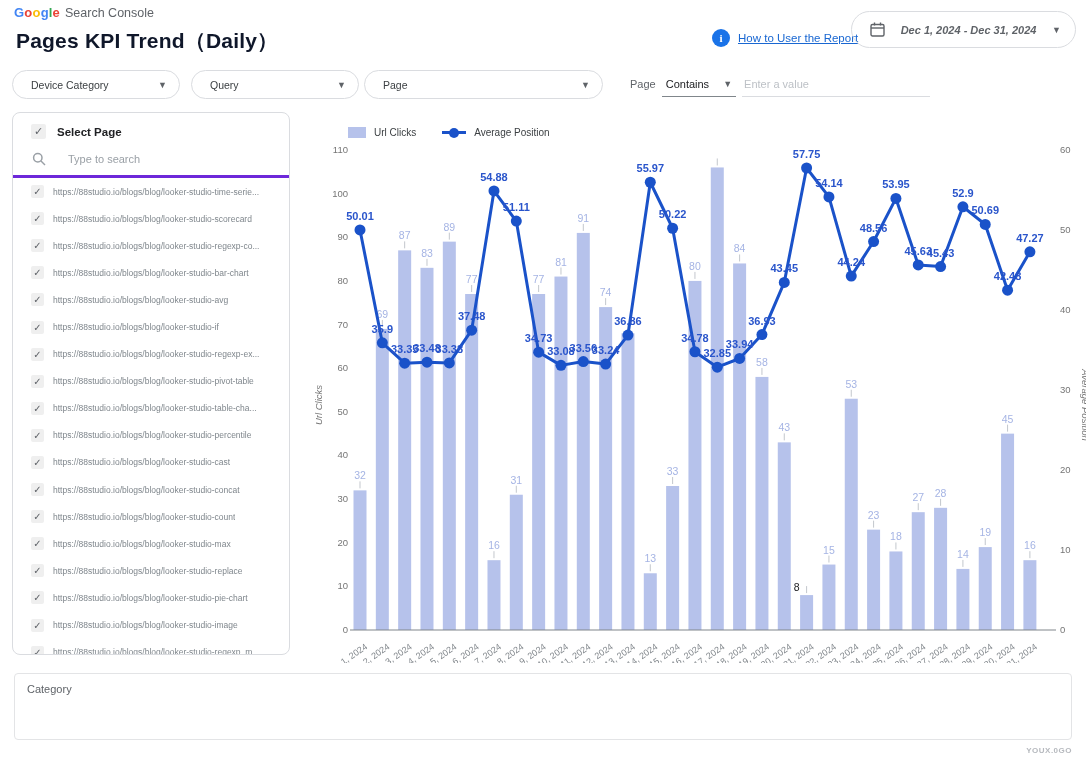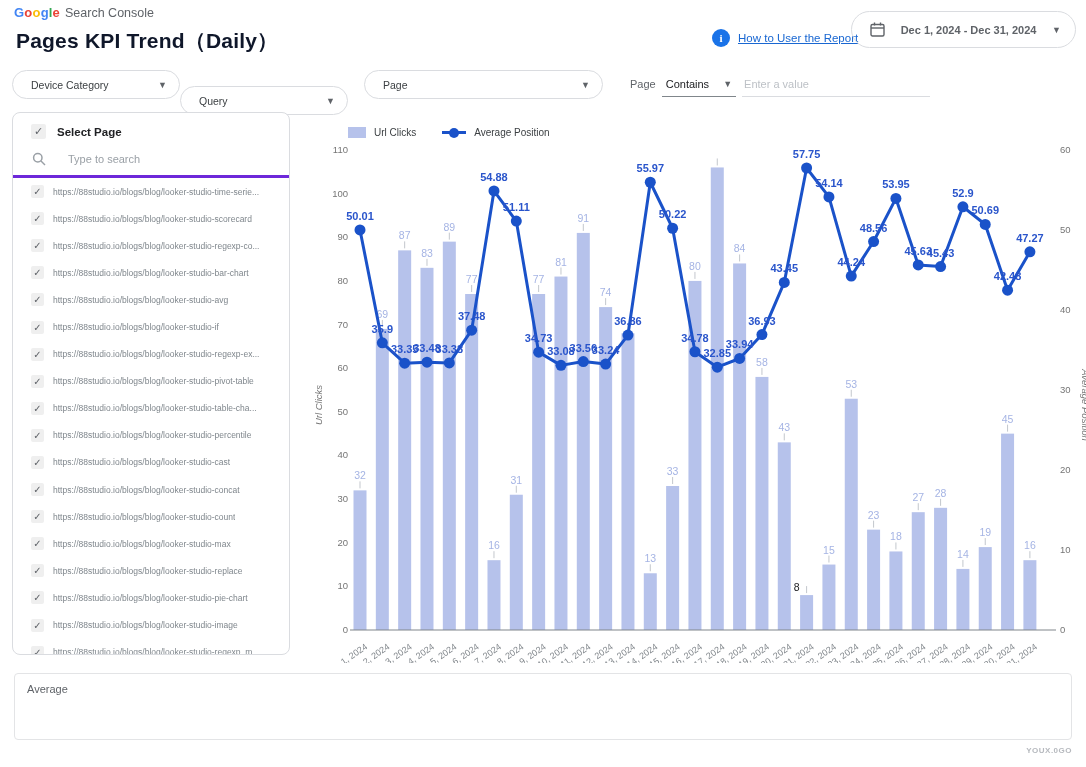--- a/index.html
+++ b/index.html
@@ -11,21 +11,21 @@
   .logo-row { left:14px; top:5px; font-size:13px; display:flex; align-items:baseline; gap:5px; }
   .logo-google { font-weight:bold; letter-spacing:.2px; }
   .logo-product { color:#5f6368; font-size:12.5px; }
   .page-title { left:16px; top:27px; font-size:21px; font-weight:bold; color:#0f172a; letter-spacing:.2px; }
   .help-wrap { left:712px; top:29px; display:flex; align-items:center; gap:8px; }
   .info-icon { width:18px; height:18px; border-radius:50%; background:#1a73e8; color:#fff;
                font-size:11px; font-weight:bold; display:flex; align-items:center; justify-content:center;
                font-family:"Liberation Serif",serif; }
   .help-link { color:#1967d2; font-size:11.5px; font-weight:normal; text-decoration:underline; cursor:pointer; }
   .date-chip { left:851px; top:11px; width:225px; height:37px; border:1.5px solid #dadce0; border-radius:20px;
-               display:flex; align-items:center; padding:0 14px 0 18px; gap:10px; cursor:pointer; }
+               display:flex; align-items:center; padding:0 14px 0 18px; gap:10px; cursor:pointer;font-style:italic; }
   .date-chip .txt { font-size:11px; font-weight:bold; color:#5f6368; flex:1; text-align:center; }
   .caret { color:#5f6368; font-size:9px; }
 
   
   .chip { height:29px; border:1px solid #dadce0; border-radius:16px; display:flex; align-items:center;
           padding:0 12px 0 18px; cursor:pointer; background:#fff; }
   .chip .lbl { font-size:10.5px; color:#3c4043; flex:1; }
   .cond-row { left:630px; top:76px; display:flex; align-items:flex-start; gap:6px; }
   .cond-field { font-size:11px; color:#5f6368; padding-top:2px; }
   .cond-op { display:flex; align-items:center; gap:14px; border-bottom:1px solid #80868b; padding:2px 4px 6px 4px; cursor:pointer; }
@@ -91,21 +91,21 @@
     <line x1="10.5" y1="0.5" x2="10.5" y2="3.5" stroke="#5f6368" stroke-width="1.4"></line>
   </svg>
   <span class="txt">Dec 1, 2024 - Dec 31, 2024</span>
   <span class="caret">▼</span>
 </div>
 
 <div class="abs chip" style="left:12px; top:70px; width:168px;">
   <span class="lbl">Device Category</span>
   <span class="caret">▼</span>
 </div>
-<div class="abs chip" style="left:180px; top:70px; width:168px;margin-top:16px;">
+<div class="abs chip" style="left:191px; top:70px; width:168px;">
   <span class="lbl">Query</span>
   <span class="caret">▼</span>
 </div>
 <div class="abs chip" style="left:364px; top:70px; width:239px;">
   <span class="lbl">Page</span>
   <span class="caret">▼</span>
 </div>
 
 <div class="abs cond-row">
   <span class="cond-field">Page</span>
@@ -420,16 +420,16 @@
       <text x="610.25" y="139.95999999999998" text-anchor="middle" class="line-label">45.63</text>
       <text x="632.5799999999999" y="141.56" text-anchor="middle" class="line-label">45.43</text>
       <text x="654.91" y="81.80000000000001" text-anchor="middle" class="line-label">52.9</text>
       <text x="677.24" y="99.48000000000002" text-anchor="middle" class="line-label">50.69</text>
       <text x="699.5699999999999" y="165.16000000000003" text-anchor="middle" class="line-label">42.48</text>
       <text x="721.9" y="126.83999999999997" text-anchor="middle" class="line-label">47.27</text>
     </svg>
 </div>
 
 <div class="abs comments">
-  <span>Average</span>
+  <span>Category</span>
 </div>
 
 <div class="abs watermark">YOUX.0GO</div>
 
 </body></html>

